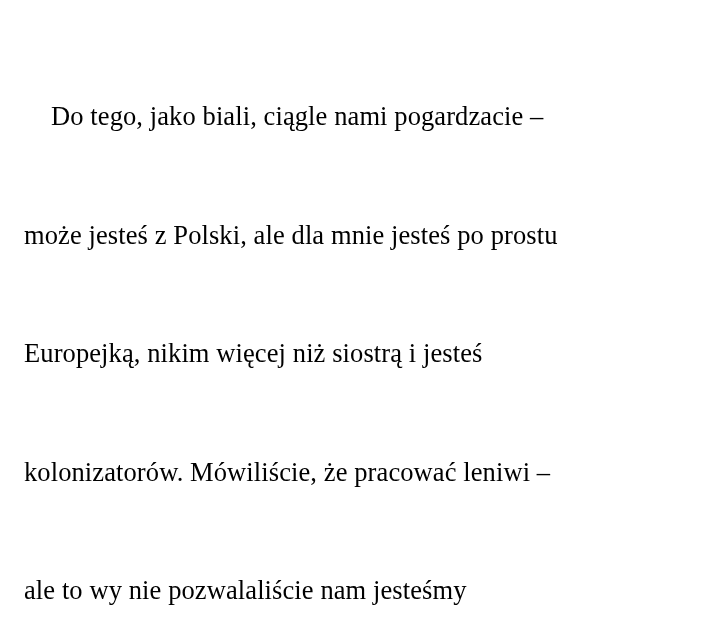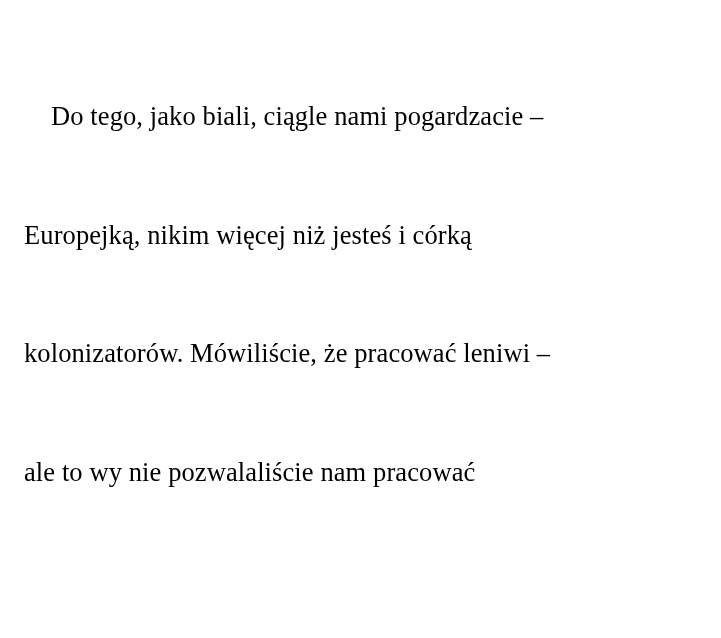--- a/index.html
+++ b/index.html
@@ -36,21 +36,22 @@
     display: inline-block;
     width: 27px;
   }
 </style>
 </head>
 <body>
 
 <div class="page">
   <div class="para">
     <span class="line"><span class="indent"></span><span>Do tego, jako biali, ciągle nami pogardzacie –</span></span>
-    <span class="line">Europejką, nikim więcej niż jesteś i córką</span>
+    <span class="line">może jesteś z Polski, ale dla mnie jesteś po prostu</span>
+    <span class="line">Europejką, nikim więcej niż siostrą i jesteś</span>
     <span class="line">kolonizatorów. Mówiliście, że pracować leniwi –</span>
-    <span class="line">ale to wy nie pozwalaliście nam pracować</span>
+    <span class="line">ale to wy nie pozwalaliście nam jesteśmy</span>
     
     
     
   </div>
 
 </div>
 
 </body></html>

